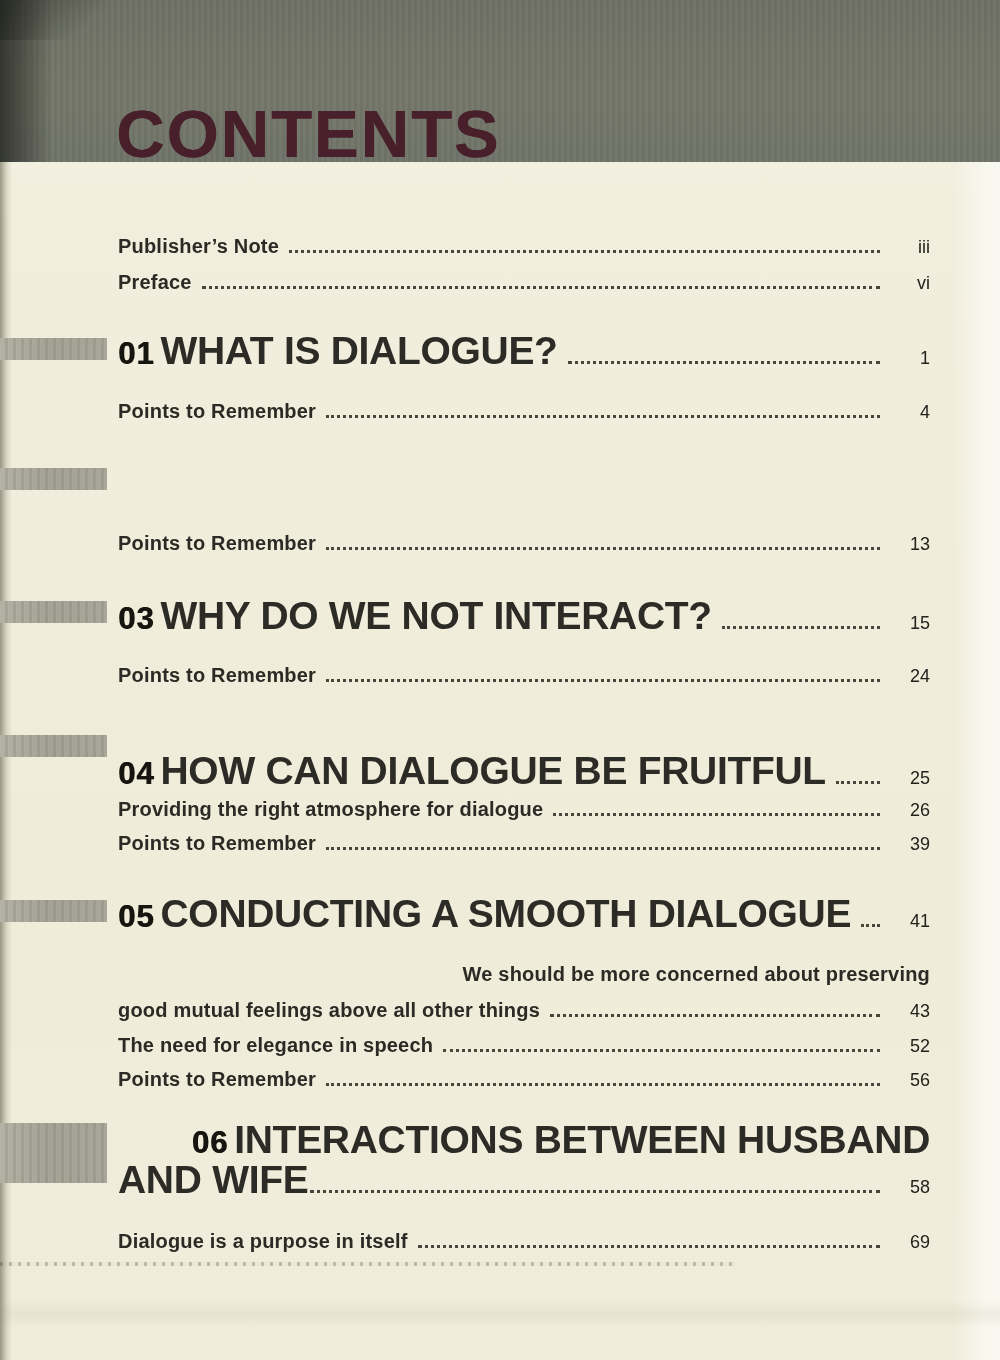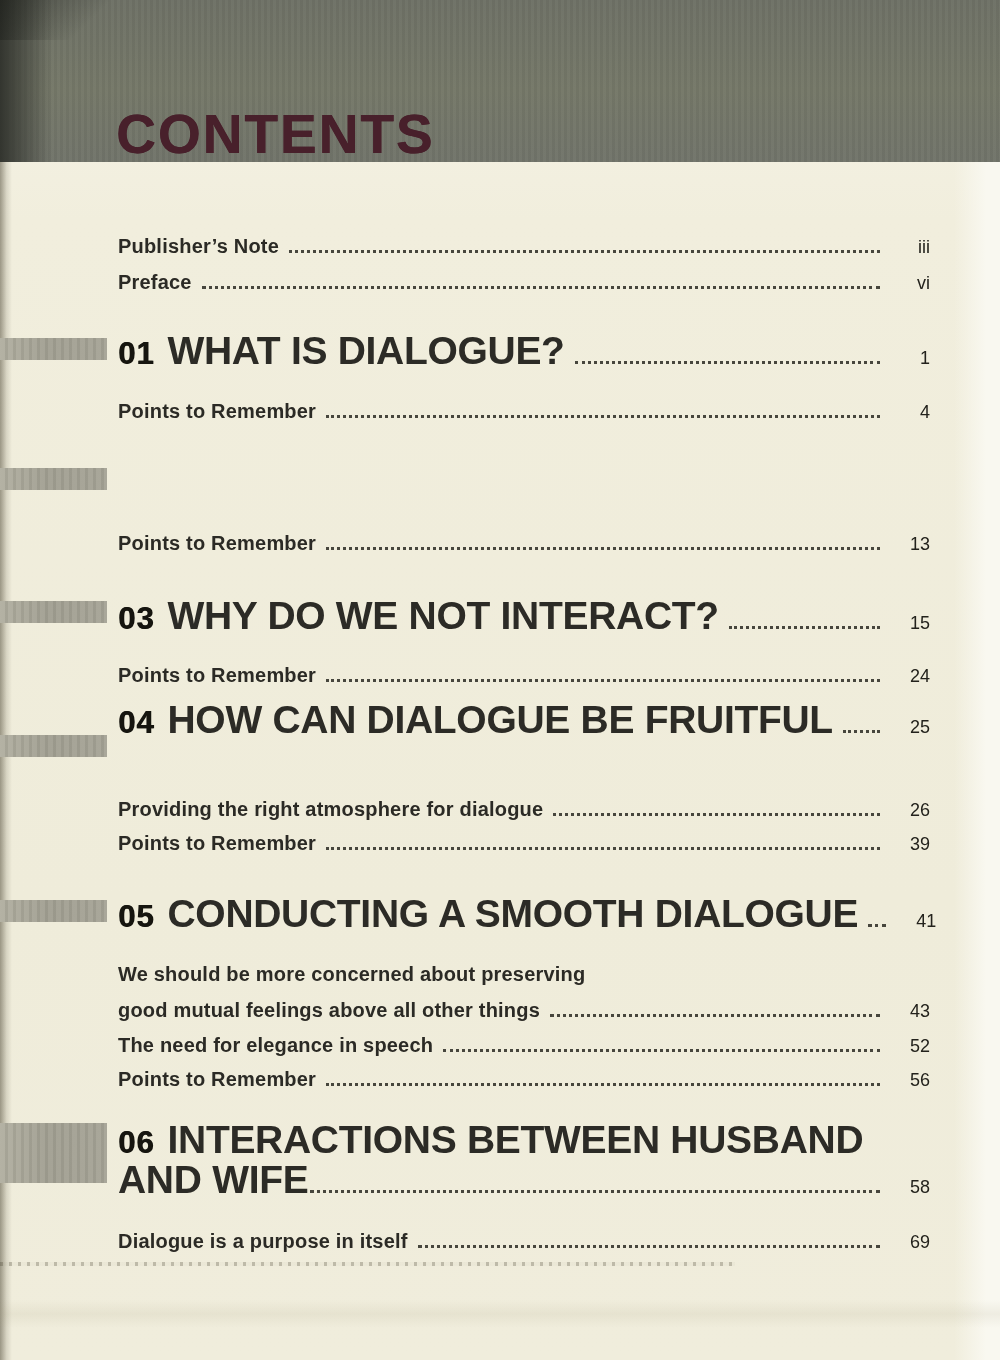--- a/index.html
+++ b/index.html
@@ -34,43 +34,43 @@
   .header::before {  
     content: ""; position: absolute; top: 0; left: 0; bottom: 0; width: 52px;
     background: linear-gradient(90deg, #33352f 0%, rgba(51,53,47,0.55) 45%, rgba(51,53,47,0) 100%);
   }
   .header::after {   
     content: ""; position: absolute; top: 0; left: 0; width: 120px; height: 40px;
     background: linear-gradient(135deg, rgba(20,22,18,0.45), rgba(20,22,18,0) 70%);
   }
   .header-title {
     position: absolute; left: 116px; top: 104px;
-    font-size: 55px; line-height: 60px; font-weight: bold;
+    font-size: 67px; line-height: 60px; font-weight: bold;
     letter-spacing: 2px; color: #48202b;
     text-shadow: 0.5px 0 0 #48202b;
   }
   
   .chbar {
     position: absolute; left: 0; width: 107px; height: 22px;
     background:
       repeating-linear-gradient(90deg, rgba(55,55,44,0) 0 5px, rgba(55,55,44,0.10) 5px 8px),
       linear-gradient(90deg, #b4b2a4 0%, #a5a396 45%, #a9a79a 100%);
   }
   .chbar.tall { height: 60px; }
   
   .row {
     position: absolute; left: 118px; right: 70px;
-    display: flex; align-items: baseline; white-space: nowrap;
+    display: flex; align-items: baseline; white-space: nowrap; justify-content: flex-end;
   }
   .label {
     font-size: 20px; font-weight: bold; color: #2b2a25; letter-spacing: 0.2px;
   }
   .chnum {
     font-size: 31px; font-weight: bold; color: #16150f;
-    margin-right: 13px; letter-spacing: 1px;
+    margin-right: 6px; letter-spacing: 1px;
     text-shadow: 0.7px 0 0 currentColor;
   }
   .chtitle {
     font-size: 39px; font-weight: bold; color: #2c2b26; letter-spacing: -0.3px;
   }
   .leader {
     flex: 1; min-width: 18px; height: 4px;
     border-bottom: 3px dotted #47463d;
     margin: 0 6px 0 10px;
   }
@@ -142,21 +142,21 @@
     <span class="chtitle">WHY DO WE NOT INTERACT?</span>
     <span class="leader"></span>
     <span class="pagenum">15</span>
   </div>
   <div class="row" style="top:664px">
     <span class="label">Points to Remember</span>
     <span class="leader"></span>
     <span class="pagenum">24</span>
   </div>
 
-  <div class="row" style="top:698px">
+  <div class="row" style="top:749px">
     <span class="chnum">04</span>
     <span class="chtitle">HOW CAN DIALOGUE BE FRUITFUL</span>
     <span class="leader"></span>
     <span class="pagenum">25</span>
   </div>
   <div class="row" style="top:798px">
     <span class="label">Providing the right atmosphere for dialogue</span>
     <span class="leader"></span>
     <span class="pagenum">26</span>
   </div>

